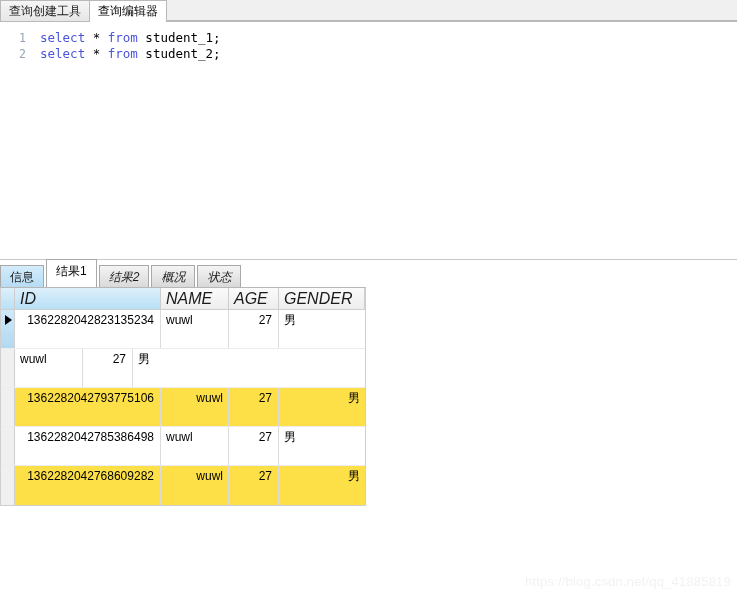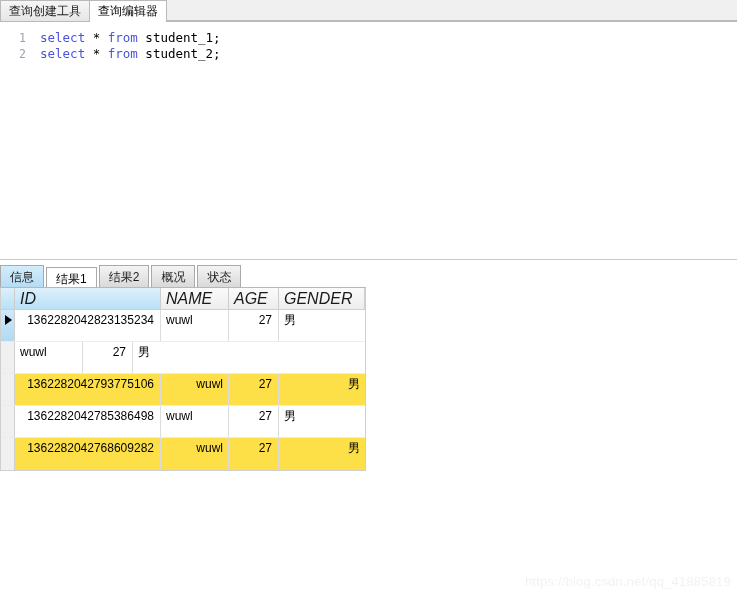--- a/index.html
+++ b/index.html
@@ -127,45 +127,46 @@
     box-sizing: border-box;
     border: 1px solid #a9a9a9;
     border-bottom: none;
     margin-right: 2px;
     white-space: nowrap;
     cursor: default;
   }
   .res-tab.normal {
     background: linear-gradient(to bottom, #f4f4f4 0%, #d9d9d9 100%);
     color: #1a1a1a;
+    font-style: italic;
   }
   .res-tab.highlight {
     background: linear-gradient(to bottom, #d4ecfb 0%, #b6dcf4 100%);
     color: #1a1a1a;
   }
   .res-tab.active {
     background: #ffffff;
     color: #000000;
-    height: 20px;
+    height: 28px;
     line-height: 23px;
   }
 
   
   #grid {
     position: absolute;
     left: 0; top: 27px;
     width: 366px;
     border: 1px solid #cfcfcf;
     border-top: 1px solid #b7b7b7;
     box-sizing: border-box;
     background: #ffffff;
   }
   .grid-row {
     display: flex;
-    height: 32px;
+    height: 39px;
     box-sizing: border-box;
   }
   #grid-header.grid-row {
     height: 22px;
     border-bottom: 1px solid #cfcfcf;
   }
   .cell {
     box-sizing: border-box;
     height: 100%;
     line-height: 20px;

